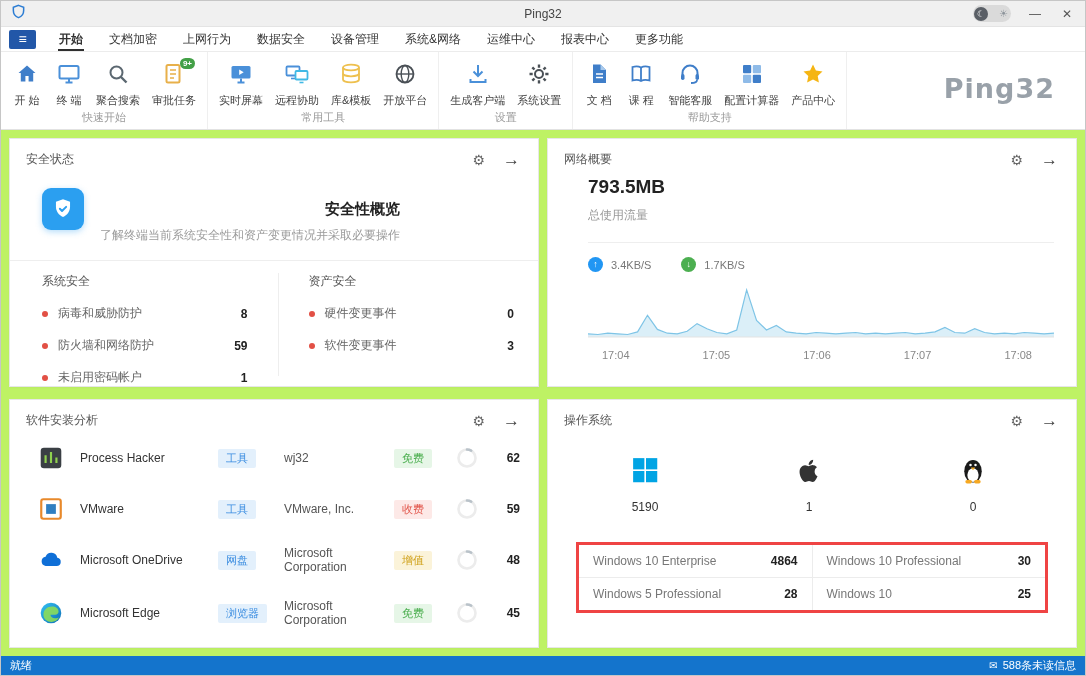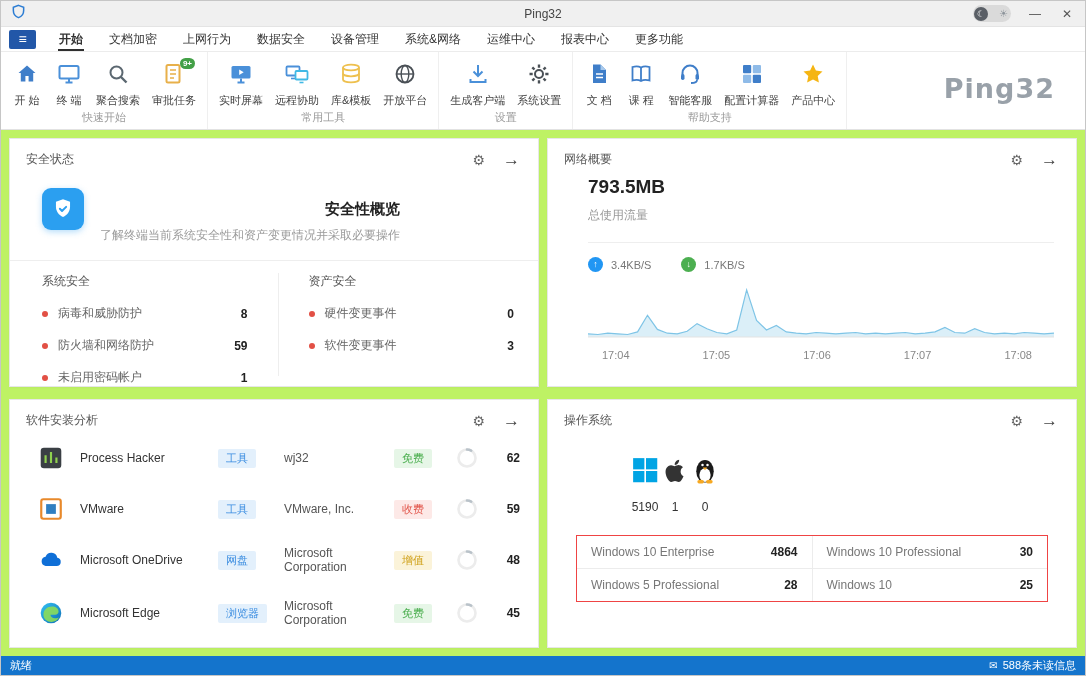--- a/index.html
+++ b/index.html
@@ -88,25 +88,25 @@
   .tag-blue { background:#e3f0fc; color:#3b8de0; }
   .tag-green { background:#e6f6e7; color:#4caf50; }
   .tag-red { background:#fde9e7; color:#e2574c; }
   .tag-orange { background:#fbf3d9; color:#cfa018; }
   .sw-vendor { flex:1; font-size:12px; color:#555; }
   .sw-lic { width:58px; }
   .sw-gauge { width:22px; height:22px; margin:0 16px 0 4px; flex:0 0 auto; }
   .sw-count { width:28px; text-align:right; font-size:12px; font-weight:bold; color:#222; padding-right:2px; }
 
   
-  .os-platforms { display:flex; padding:26px 88px 0 82px; }
+  .os-platforms { display:flex; justify-content:space-between; padding:26px 88px 0 82px; }
   .os-plat { display:flex; flex-direction:column; align-items:center; gap:11px; }
   .os-plat svg { width:30px; height:30px; }
   .os-count { font-size:12px; color:#333; }
-  .os-table { margin:21px 28px 16px; border:1px solid #ef4444; }
+  .os-table { margin:28px 28px 16px; border:3px solid #ef4444; }
   .os-trow { display:flex; }
   .os-trow + .os-trow { border-top:1px solid #ececec; }
   .os-cell { flex:1; display:flex; align-items:center; padding:9px 14px; font-size:12px; min-width:0; }
   .os-cell.left { border-right:1px solid #ececec; }
   .os-label { color:#777; white-space:nowrap; }
   .os-val { margin-left:auto; font-weight:bold; color:#222; }
 
   
   .statusbar { height:19px; flex:0 0 auto; background:#1474cc; color:#fff; display:flex; align-items:center; font-size:11px; padding:0 9px; }
   .sb-right { margin-left:auto; display:flex; align-items:center; gap:5px; cursor:pointer; }

